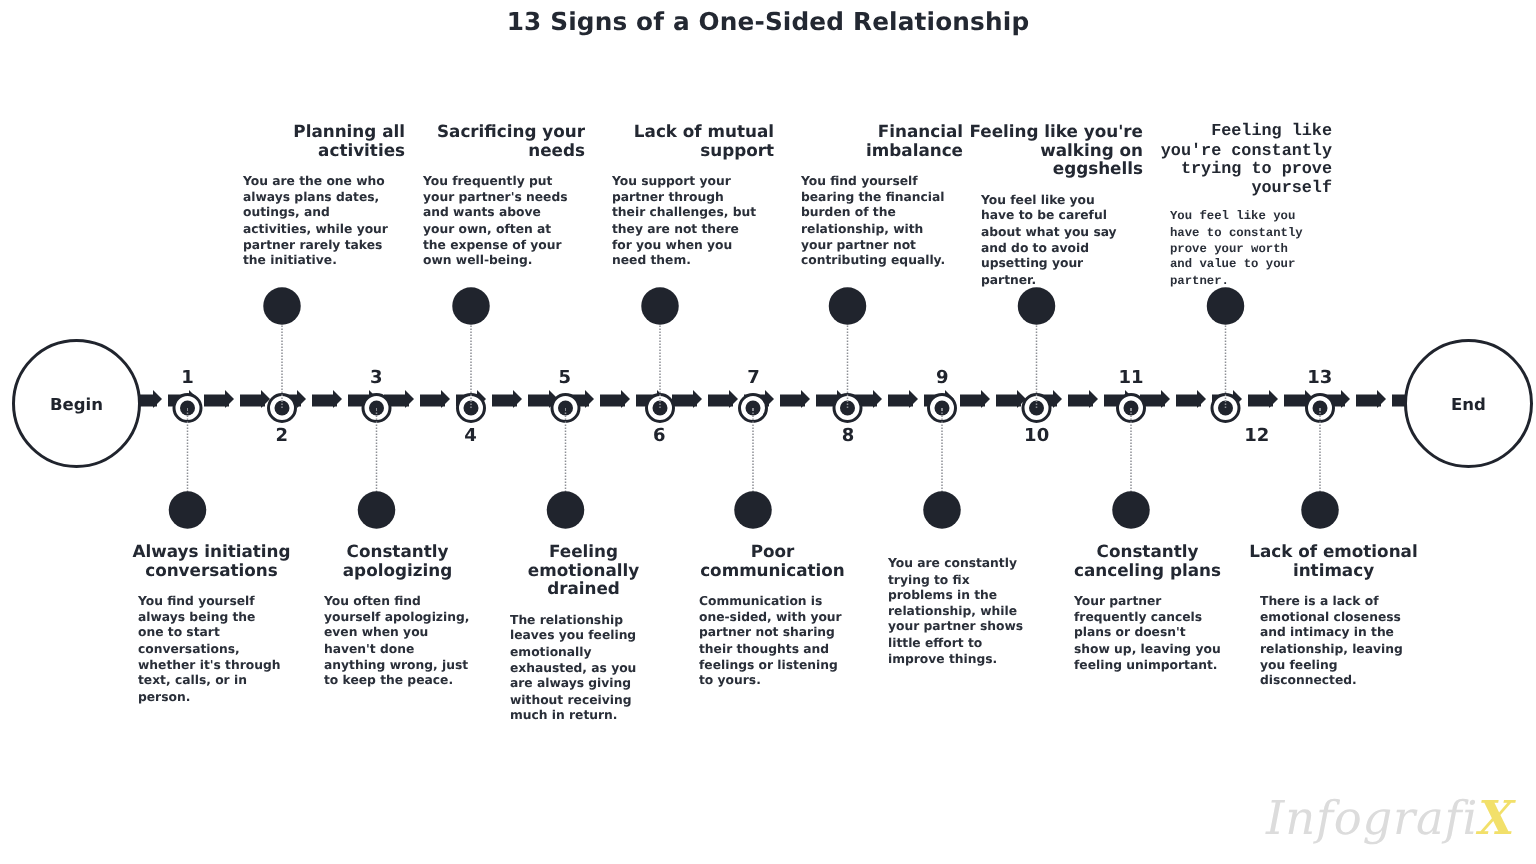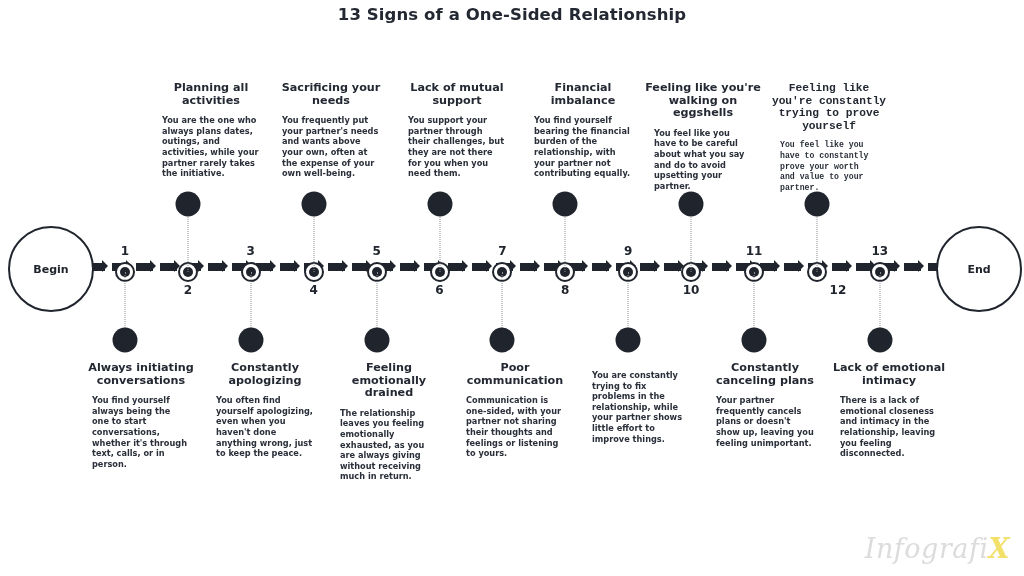--- a/index.html
+++ b/index.html
@@ -69,30 +69,30 @@
   }
 
   
   .block{position:absolute;}
   .block .hd{
     font-size:11.2px;font-weight:bold;line-height:12.6px;color:#232832;
   }
   .block .bd{
     font-size:8.2px;line-height:10.6px;color:#2a2f39;font-weight:bold;
   }
-  .block.top .hd{text-align:center;}
+  .block.top .hd{text-align:right;}
   .block.top .bd{margin-top:8px;padding:0 10px;text-align:left;}
   .block.bot .hd{text-align:center;}
   .block.bot .bd{margin-top:8px;padding:0 10px;text-align:left;}
 
   
   .watermark{
     position:absolute;right:14px;bottom:12px;
     font-family:"DejaVu Serif","Liberation Serif",serif;
-    font-style:italic;font-size:27px;color:#dcdcdc;letter-spacing:.5px;
+    font-style:italic;font-size:31px;color:#dcdcdc;letter-spacing:.5px;
     user-select:none;
   }
   .watermark .x{color:#f2e06a;font-style:italic;font-weight:bold;}
 </style>
 </head>
 <body>
 
 <div id="canvas">
 
   <div class="title">13 Signs of a One-Sided Relationship</div>

